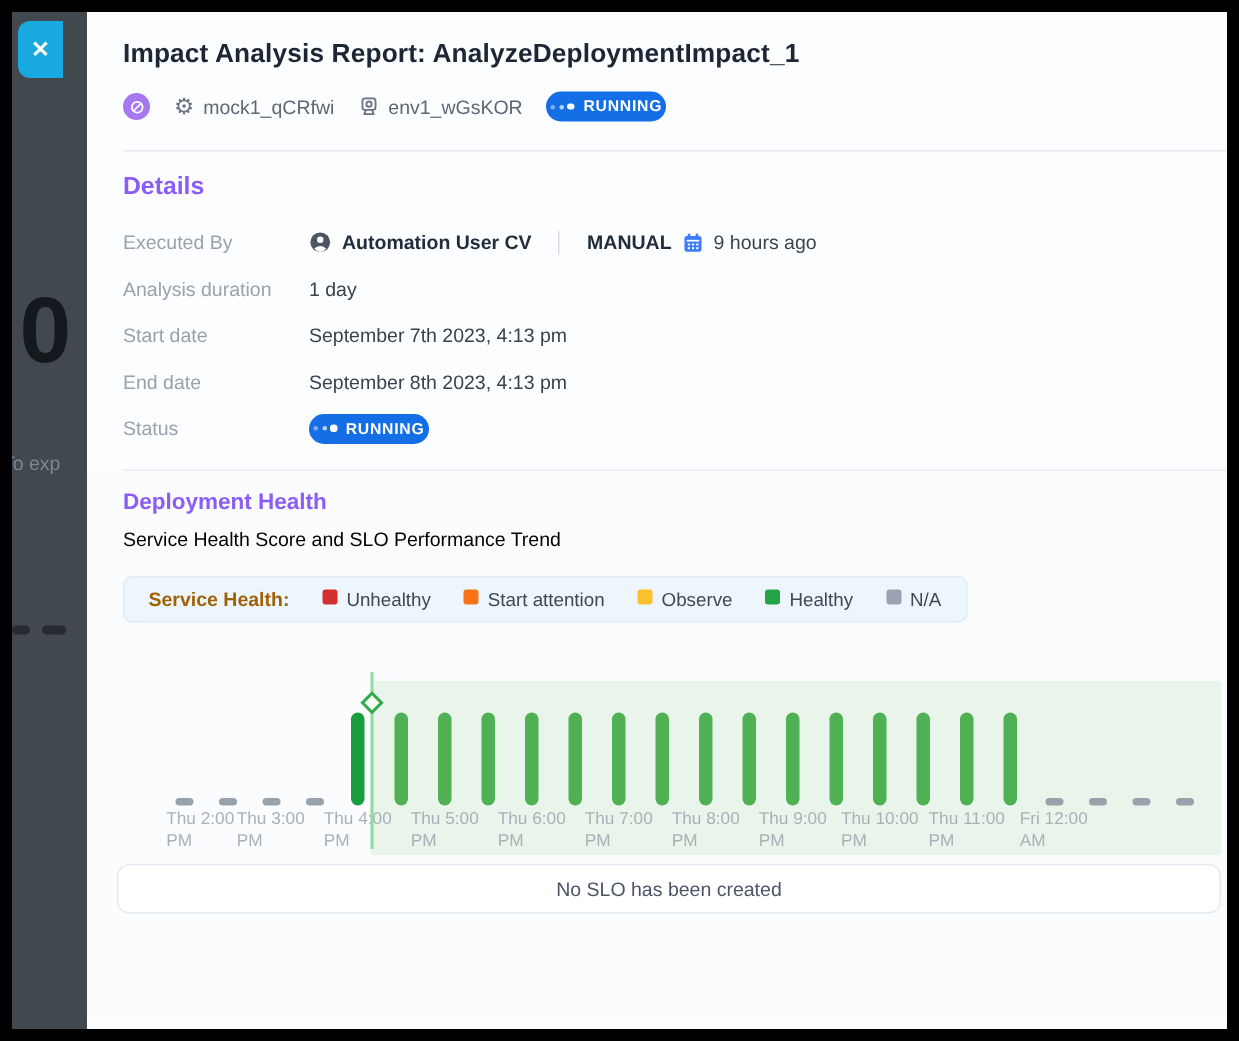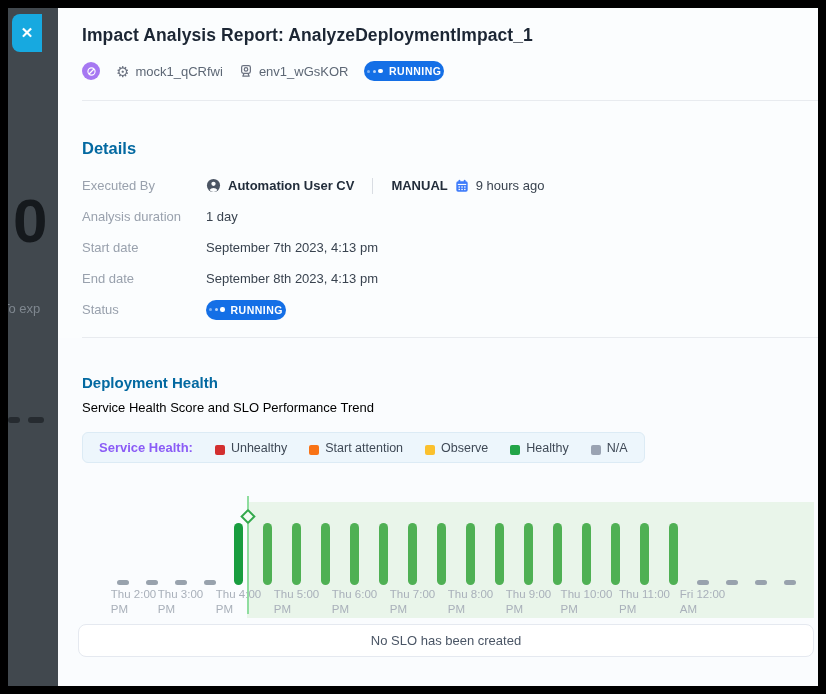--- a/index.html
+++ b/index.html
@@ -38,34 +38,34 @@
   .dots{display:inline-flex;align-items:center;gap:2.5px;}
   .dots i{display:block;border-radius:50%;background:#fff;}
   .dots i:nth-child(1){width:3px;height:3px;opacity:.45;}
   .dots i:nth-child(2){width:3px;height:3px;opacity:.7;}
   .dots i:nth-child(3){width:4.5px;height:4.5px;opacity:1;}
 
   .hr{height:1px;background:#e8ebef;margin:19px 28px 0 24px;}
   .hr2{height:1px;background:#e8ebef;margin:12px 28px 0 24px;}
 
   .details{padding:14px 28px 0 24px;}
-  .sec-h{font-size:16.5px;font-weight:bold;color:#0369a1;margin-top:24px;}
+  .sec-h{font-size:16.5px;font-weight:bold;color:#8b5cf6;}
   .drows{margin-top:12px;}
   .drow{display:flex;align-items:center;min-height:31px;font-size:13px;}
   .dlabel{width:124px;flex:none;color:#99a1ad;}
   .dvalue{display:flex;align-items:center;gap:7px;color:#39434f;}
   .strong{font-weight:bold;color:#222d3b;}
   .vsep{width:1px;height:16px;background:#d9dde3;margin:0 11px;}
 
   .health{padding:12px 28px 0 24px;background:#fafcfe;}
   .sub{font-size:13px;color:#000000;margin-top:9px;}
   .legend-box{margin-top:17px;display:inline-flex;align-items:center;gap:22px;
     background:#edf6fc;border:1px solid #dcebf5;border-radius:6px;padding:7px 16px;}
-  .legend-title{font-weight:bold;font-size:13px;color:#8b5cf6;}
-  .lg-item{display:flex;align-items:flex-end;gap:6px;font-size:12.5px;color:#3f4956;}
+  .legend-title{font-weight:bold;font-size:13px;color:#a16207;}
+  .lg-item{display:flex;align-items:flex-start;gap:6px;font-size:12.5px;color:#3f4956;}
   .lg-sq{width:10px;height:10px;border-radius:2px;flex:none;}
 
   .chart{position:relative;margin:12px 8px 0 -4px;height:143px;}
   .chart-region{position:absolute;top:27px;bottom:0;right:0;background:#e9f5ea;}
   .chart-line{position:absolute;top:21px;bottom:4px;width:2px;background:#8fdd9f;}
   .chart-diamond{position:absolute;top:36px;width:7px;height:7px;border:2px solid #33a94c;background:#f4fcf5;transform:translateX(-4.5px) rotate(45deg);}
   .chart-slots{position:absolute;left:30px;right:10px;top:0;bottom:33px;display:flex;align-items:flex-end;}
   .slot{flex:1;display:flex;justify-content:center;}
   .bar{width:9px;height:62px;border-radius:4.5px;}
   .dash{width:12px;height:5px;border-radius:2.5px;}

